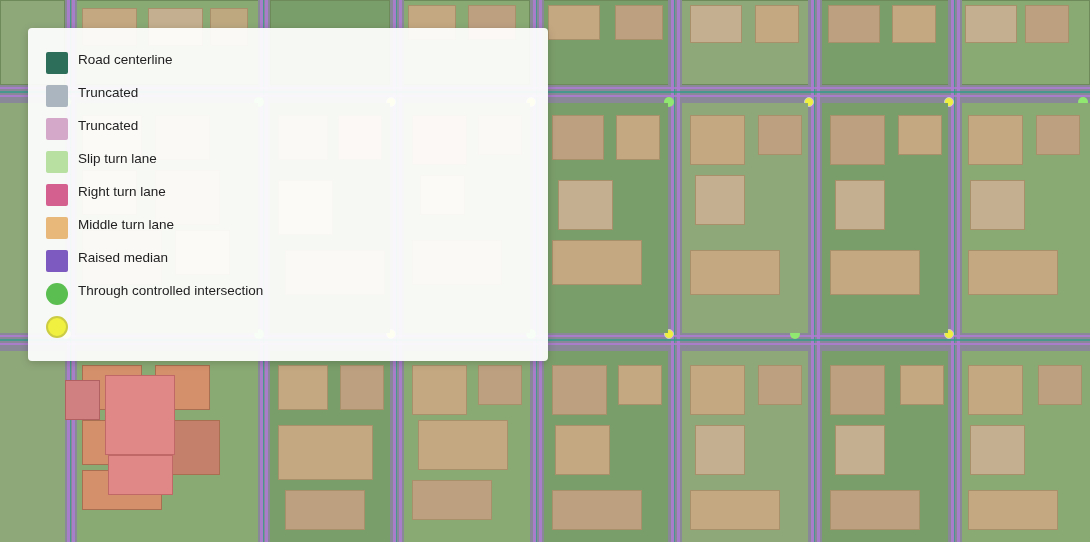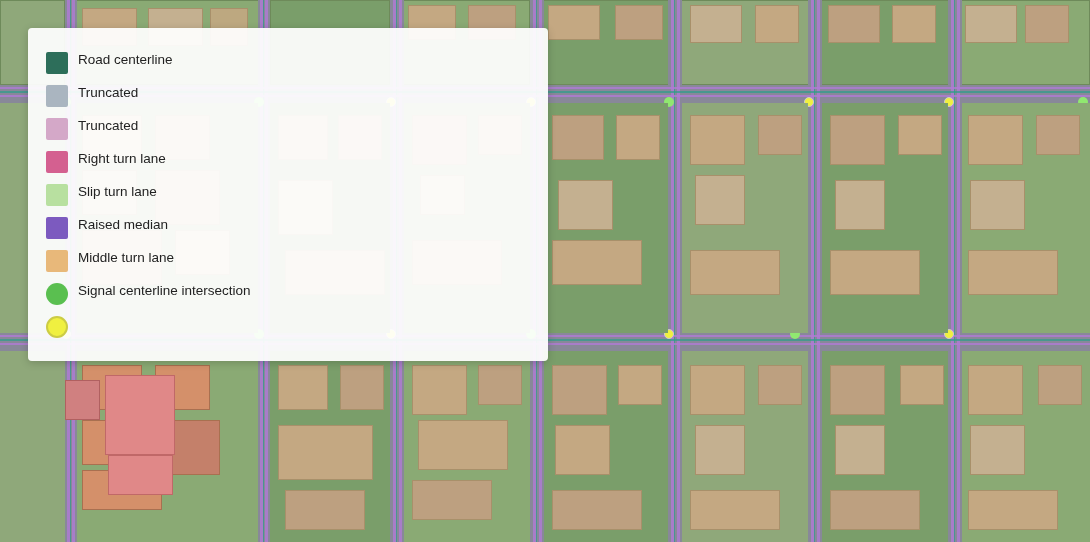--- a/index.html
+++ b/index.html
@@ -258,42 +258,42 @@
     </div>
 
 
 
     <div class="legend-item">
       <div class="legend-swatch" style="background:#d4a8c8;"></div>
       <span class="legend-label">Truncated</span>
     </div>
 
     <div class="legend-item">
+      <div class="legend-swatch" style="background:#b8e0a0;"></div>
+      <span class="legend-label">Slip turn lane</span>
+    </div>
+
+    <div class="legend-item">
       <div class="legend-swatch" style="background:#d46090;"></div>
       <span class="legend-label">Right turn lane</span>
     </div>
 
     <div class="legend-item">
-      <div class="legend-swatch" style="background:#b8e0a0;"></div>
-      <span class="legend-label">Slip turn lane</span>
+      <div class="legend-swatch" style="background:#e8b87a;"></div>
+      <span class="legend-label">Middle turn lane</span>
     </div>
 
     <div class="legend-item">
       <div class="legend-swatch" style="background:#7c5abf;"></div>
       <span class="legend-label">Raised median</span>
     </div>
 
     <div class="legend-item">
-      <div class="legend-swatch" style="background:#e8b87a;"></div>
-      <span class="legend-label">Middle turn lane</span>
-    </div>
-
-    <div class="legend-item">
       <div class="legend-swatch circle" style="background:#5abf50;"></div>
-      <span class="legend-label">Signal centerline intersection</span>
+      <span class="legend-label">Through controlled intersection</span>
     </div>
 
     <div class="legend-item">
       <div class="legend-swatch yellow-dome" style="background:#f0f040;border:2px solid #cccc44;"></div>
     </div>
 
 
   </div>
 </div>
 

